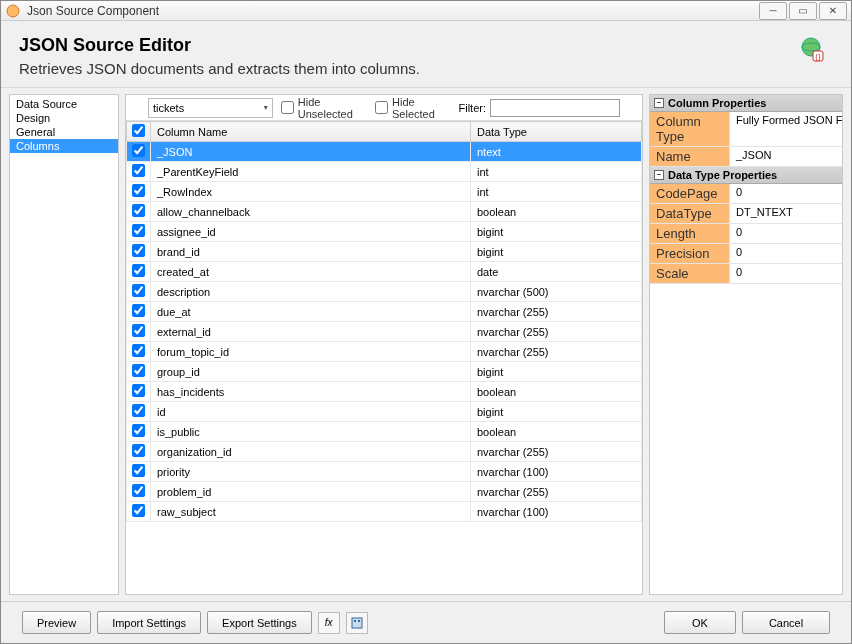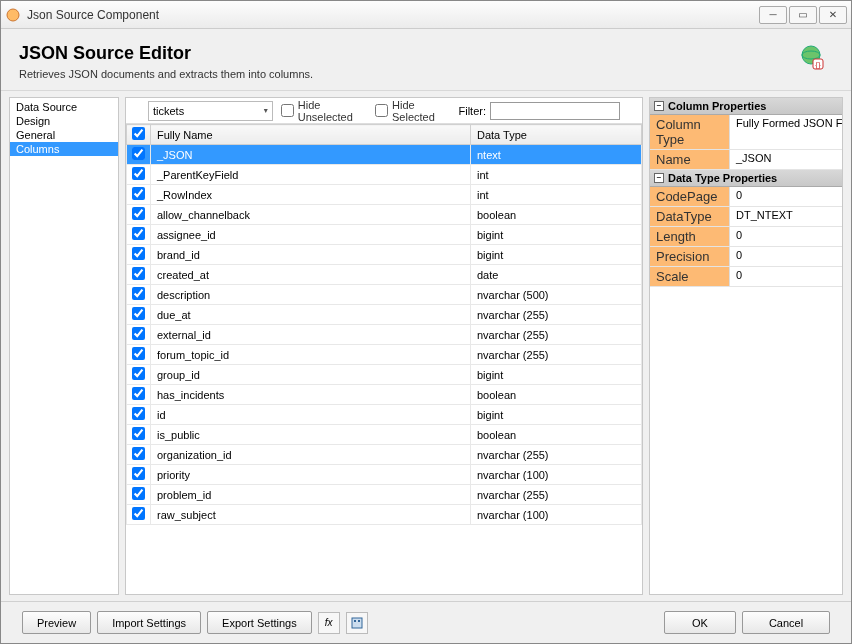--- a/index.html
+++ b/index.html
@@ -1,25 +1,25 @@
 <!DOCTYPE html>
 <html><head>
 <meta charset="utf-8">
 <style>
 * { box-sizing: border-box; margin: 0; padding: 0; }
 body { font-family: "Segoe UI", Tahoma, sans-serif; font-size: 11px; background: #f0f0f0; width: 852px; height: 644px; overflow: hidden; }
 .window { width: 852px; height: 644px; background: #f0f0f0; border: 1px solid #888; display: flex; flex-direction: column; }
-.titlebar { height: 28px; background: linear-gradient(#fdfdfd,#ebebeb); border-bottom: 1px solid #ccc; display: flex; align-items: center; padding: 0 4px; }
+.titlebar { height: 20px; background: linear-gradient(#fdfdfd,#ebebeb); border-bottom: 1px solid #ccc; display: flex; align-items: center; padding: 0 4px; }
 .titlebar .ticon { width: 16px; height: 16px; margin-right: 6px; display: flex; align-items: center; justify-content: center; }
 .titlebar .title { flex: 1; font-size: 12px; color: #333; }
 .winbtns { display: flex; gap: 2px; }
 .winbtn { width: 28px; height: 18px; border: 1px solid #aaa; background: #f7f7f7; border-radius: 2px; display: flex; align-items: center; justify-content: center; font-size: 10px; color: #444; cursor: pointer; }
 .header { padding: 14px 18px 10px 18px; border-bottom: 1px solid #d8d8d8; display: flex; justify-content: space-between; align-items: flex-start; }
 .header h1 { font-size: 18px; font-weight: bold; color: #000; margin-bottom: 4px; }
-.header .sub { font-size: 11px; color: #333; }
+.header .sub { font-size: 15px; color: #333; }
 .headicon { width: 28px; height: 28px; margin-right: 8px; }
 .body { flex: 1; display: flex; padding: 6px 8px; gap: 6px; overflow: hidden; }
 .sidebar { width: 110px; background: #fff; border: 1px solid #c8c8c8; padding: 2px 0; }
 .sidebar .item { padding: 1px 6px; cursor: pointer; color: #000; font-size: 11px; }
 .sidebar .item.selected { background: #3399ff; color: #fff; }
 .center { flex: 1; display: flex; flex-direction: column; border: 1px solid #c8c8c8; background: #fff; min-width: 0; }
 .toolbar { height: 26px; display: flex; align-items: center; padding: 0 22px; gap: 8px; border-bottom: 1px solid #ddd; }
 .combo { display: flex; align-items: center; width: 140px; height: 20px; border: 1px solid #bbb; background: #fff; padding: 0 4px; font-size: 11px; justify-content: space-between; cursor: pointer; }
 .chev { font-size: 8px; color: #555; }
 .cbx { display: flex; align-items: center; gap: 4px; font-size: 11px; color: #333; }
@@ -102,21 +102,21 @@
         <div class="filterwrap">
           <span>Filter:</span>
           <input type="text" style="">
         </div>
       </div>
       <div class="gridwrap">
         <table class="grid">
           <thead>
             <tr>
               <th class="ck"><input type="checkbox" checked="" class="rcheck" style=""></th>
-              <th style="width:320px">Fully Name</th>
+              <th style="width:320px">Column Name</th>
               <th>Data Type</th>
             </tr>
           </thead>
           <tbody id="gridbody">
               <tr class="selected">
                 <td class="ck"><input type="checkbox" class="rcheck" checked="" style=""></td>
                 <td>_JSON</td>
                 <td>ntext</td>
               </tr>
               <tr>

